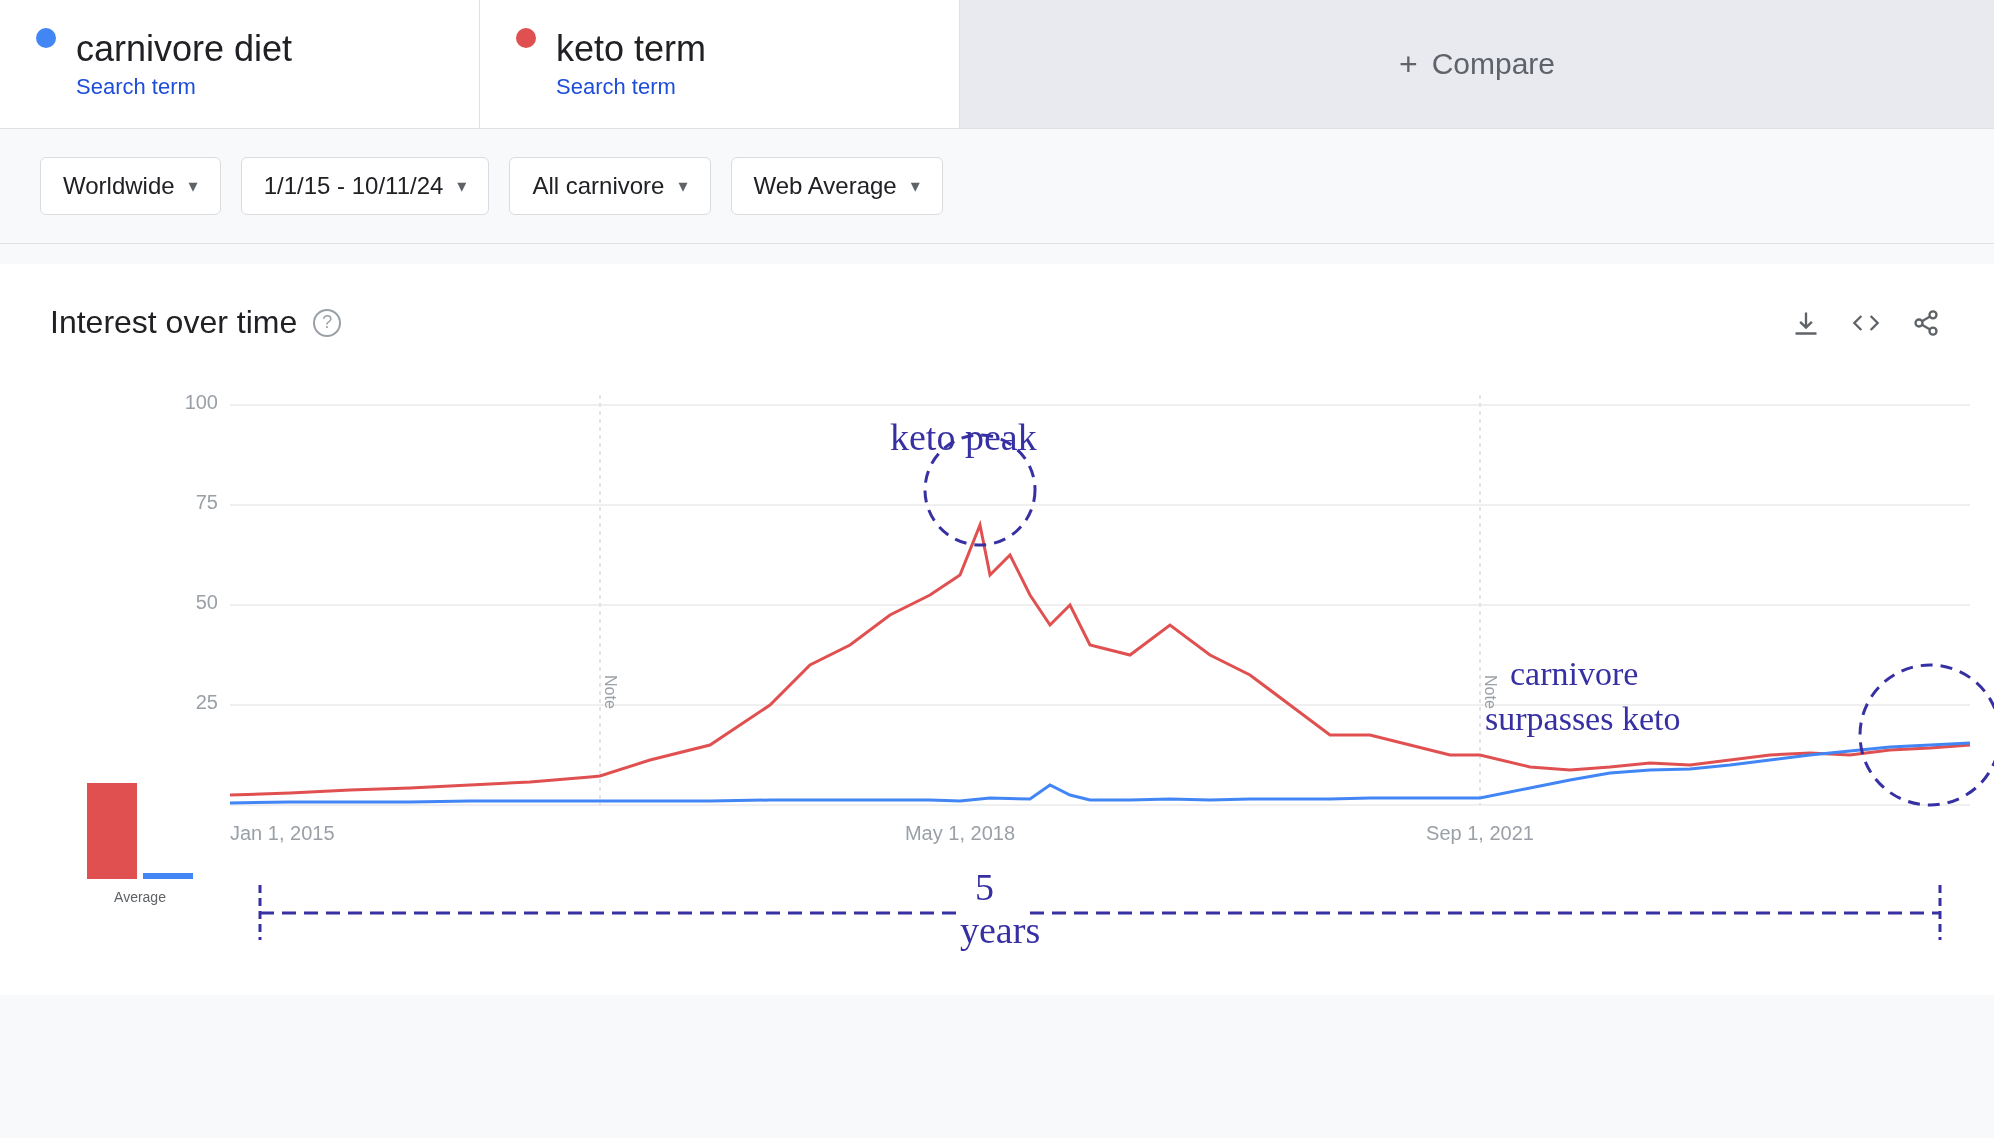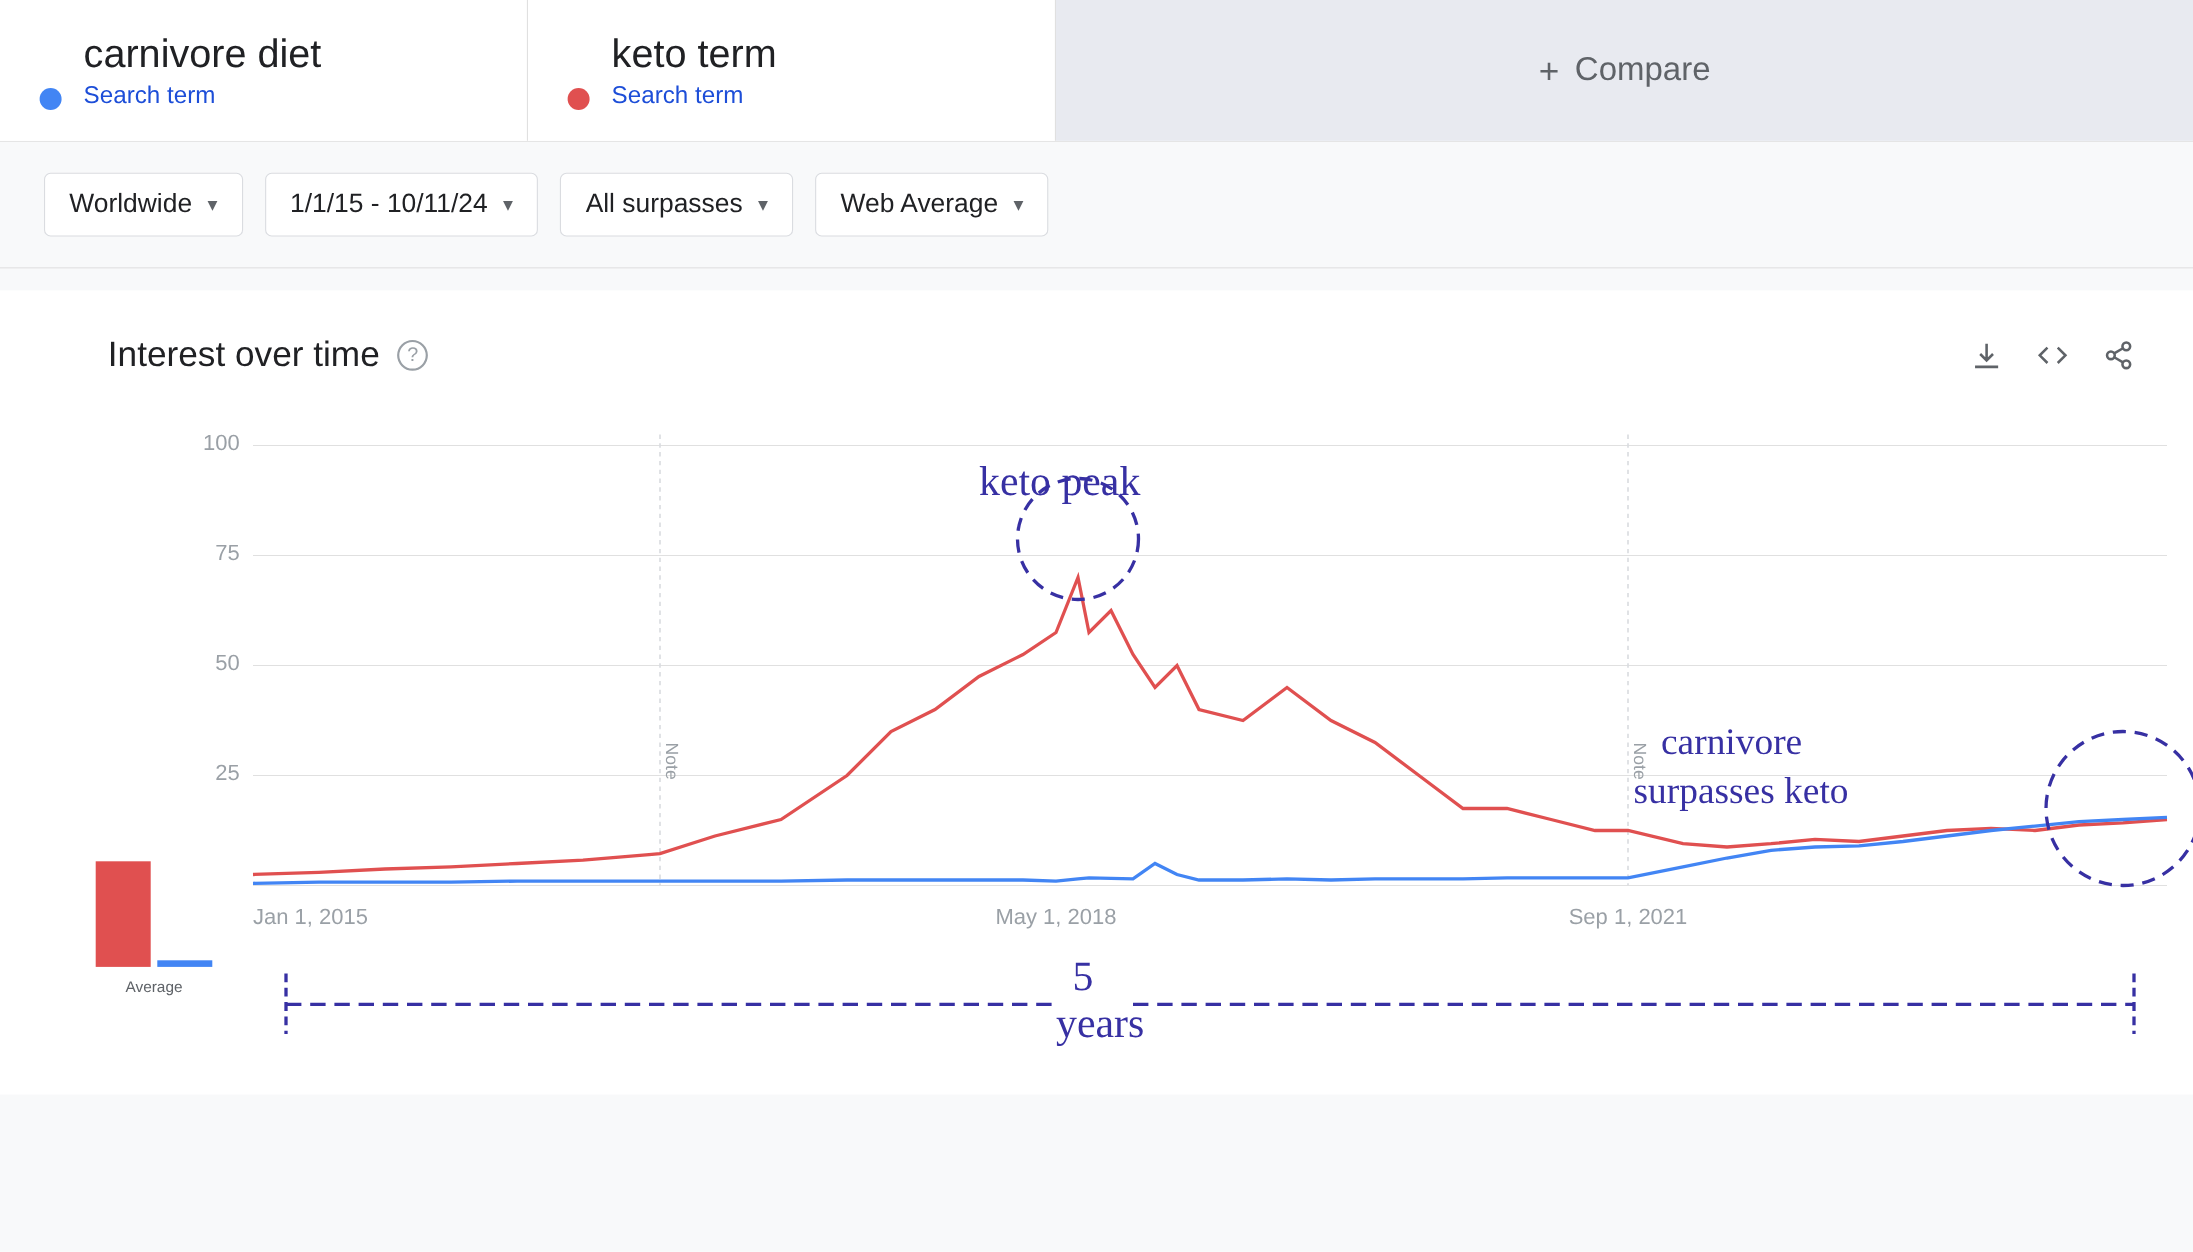--- a/index.html
+++ b/index.html
@@ -14,21 +14,21 @@
     
     .search-terms-bar {
       display: flex;
       background: #fff;
       border-bottom: 1px solid #e0e0e0;
       padding: 0;
     }
 
     .search-term-card {
       display: flex;
-      align-items: flex-end;
+      align-items: flex-start;
       padding: 28px 36px;
       flex: 0 0 480px;
       border-right: 1px solid #e0e0e0;
       background: #fff;
       gap: 20px;
     }
 
     .search-term-card .dot {
       width: 20px;
       height: 20px;
@@ -103,21 +103,20 @@
       background: #fff;
       margin: 20px 0 0 0;
       padding: 40px 50px;
     }
 
     .section-header {
       display: flex;
       align-items: flex-end;
       justify-content: space-between;
       margin-bottom: 30px;
-      margin-left: 48px;
     }
 
     .section-title-group {
       display: flex;
       align-items: center;
       gap: 16px;
     }
 
     .section-title {
       font-size: 32px;
@@ -234,21 +233,21 @@
 <div class="filters-bar">
   <div class="filter-dropdown">
     <span>Worldwide</span>
     <span class="chevron">▾</span>
   </div>
   <div class="filter-dropdown">
     <span>1/1/15 - 10/11/24</span>
     <span class="chevron">▾</span>
   </div>
   <div class="filter-dropdown">
-    <span>All surpasses</span>
+    <span>All carnivore</span>
     <span class="chevron">▾</span>
   </div>
   <div class="filter-dropdown">
     <span>Web Average</span>
     <span class="chevron">▾</span>
   </div>
 </div>
 
 <div class="main-content">
 

